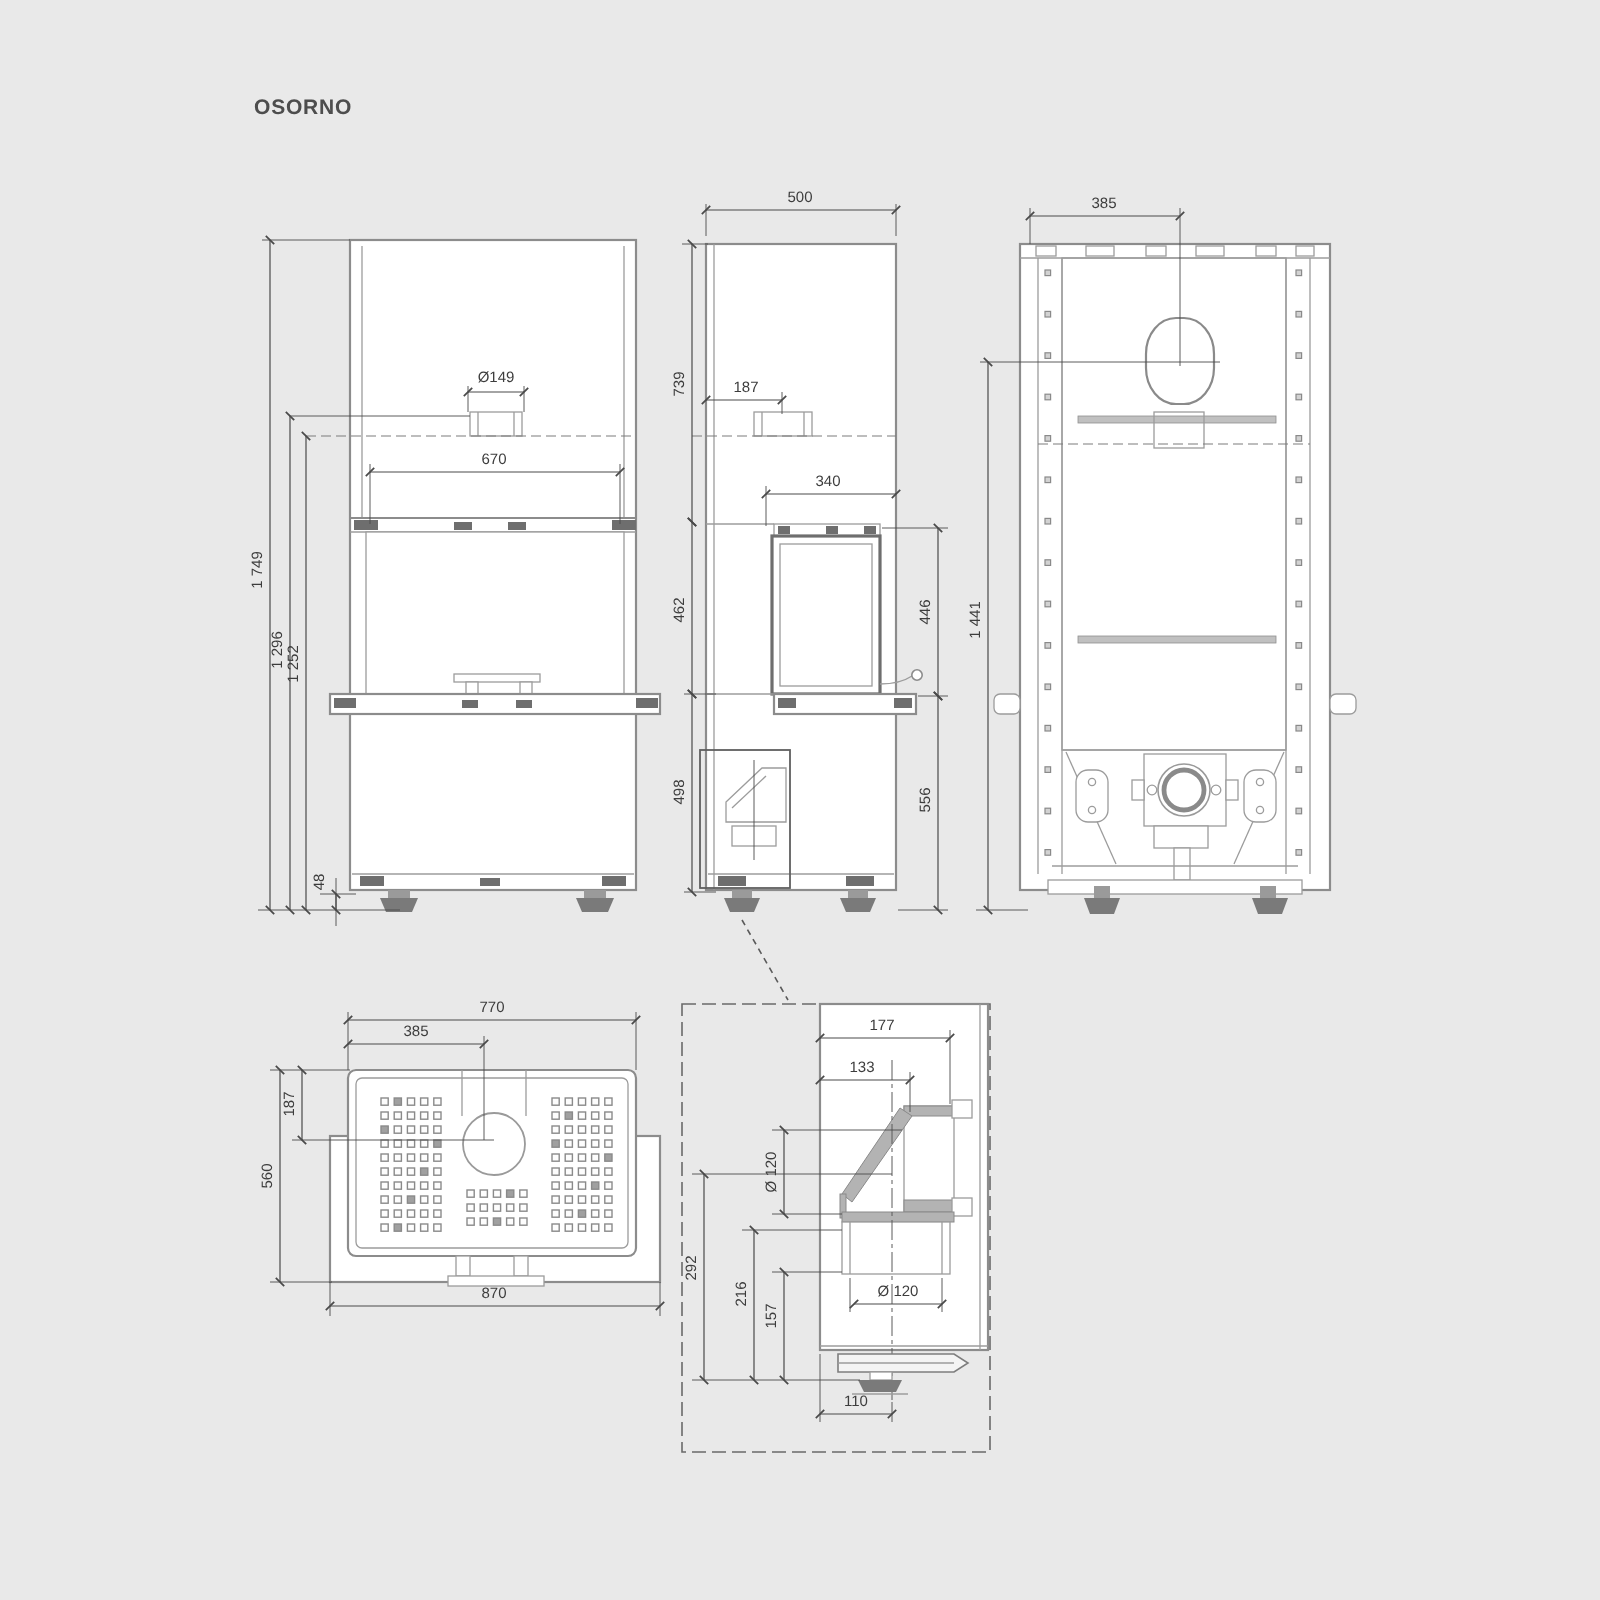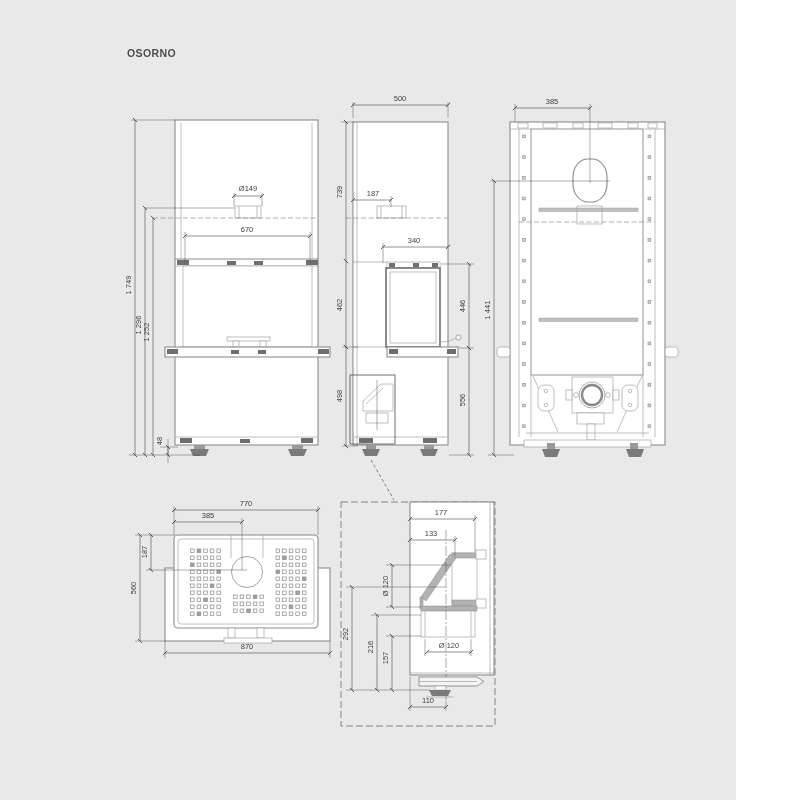--- a/index.html
+++ b/index.html
@@ -1,16 +1,16 @@
 <!DOCTYPE html>
 <html><head>
 <meta charset="utf-8">
 <style>
   html,body{margin:0;padding:0;}
-  #canvas{position:relative;width:736px;height:800px;background:#22c55e;overflow:hidden;
+  #canvas{position:relative;width:800px;height:800px;background:#22c55e;overflow:hidden;
           font-family:"Liberation Sans", sans-serif;}
   svg{position:absolute;left:0;top:0;}
   .body-line{stroke:#8c8c8c;stroke-width:1.1;fill:none;}
   .body-fill{stroke:#8c8c8c;stroke-width:1.1;fill:#ffffff;}
   .thin{stroke:#9c9c9c;stroke-width:0.65;fill:none;}
   .thin-fill{stroke:#9c9c9c;stroke-width:0.65;fill:#ffffff;}
   .dim{stroke:#4a4a4a;stroke-width:0.6;fill:none;marker-start:url(#tk);marker-end:url(#tk);}
   .ext{stroke:#4a4a4a;stroke-width:0.45;fill:none;}
   .cdash{stroke:#7d7d7d;stroke-width:0.6;fill:none;stroke-dasharray:5,2.5;}
   .dark{fill:#6e6e6e;stroke:none;}

